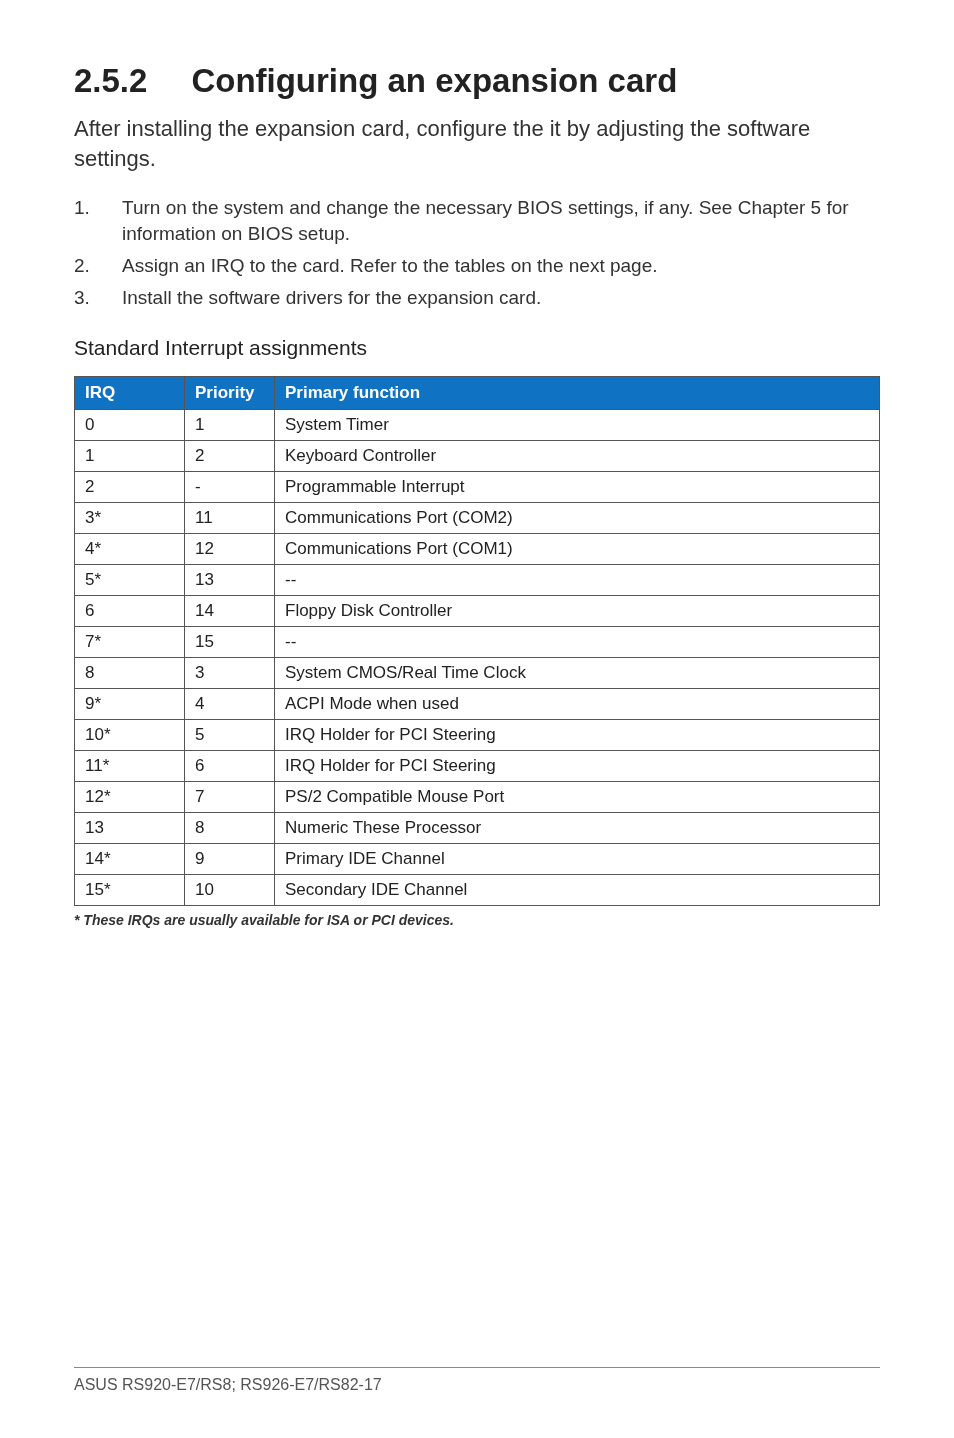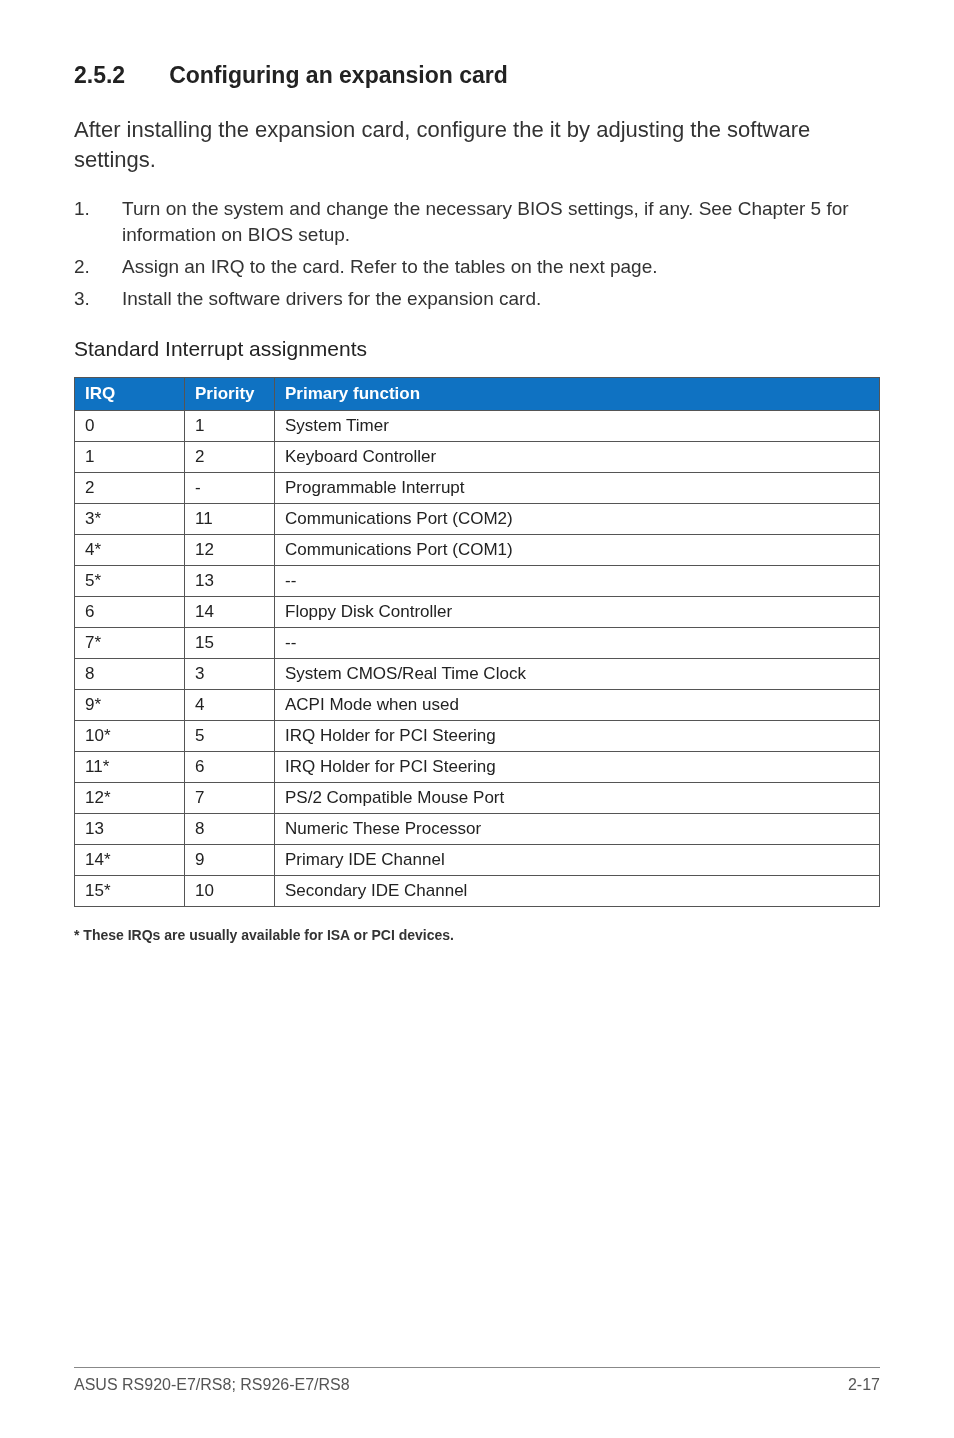--- a/index.html
+++ b/index.html
@@ -5,23 +5,23 @@
   * { box-sizing: border-box; margin: 0; padding: 0; }
   html, body { width: 954px; height: 1438px; }
   body {
     font-family: Arial, Helvetica, sans-serif;
     background: #ffffff;
     color: #222;
     padding: 62px 74px 40px 74px;
     position: relative;
   }
   .section-heading {
-    font-size: 23px;
+    font-size: 33px;
     font-weight: bold;
-    margin-bottom: 26px;
+    margin-bottom: 14px;
   }
   .section-num { display: inline-block; margin-right: 44px; }
   .intro {
     font-size: 22px;
     line-height: 1.38;
     color: #333;
     margin-bottom: 20px;
   }
   ol.steps {
     list-style: none;
@@ -60,33 +60,33 @@
   table.irq th.col-pri { width: 90px; }
   table.irq td {
     padding: 5px 10px;
     border: 1px solid #555;
     color: #222;
   }
   .footnote {
     font-size: 14px;
     font-weight: bold;
     color: #333;
-    margin-top: 20px;
+    margin-top: 6px;
+    font-style: italic;
   }
   .footer {
     position: absolute;
     left: 74px;
     right: 74px;
     bottom: 44px;
     border-top: 1px solid #888;
     padding-top: 8px;
     font-size: 16px;
     color: #555;
     display: flex;
-    justify-content: space-between;
   }
 </style>
 </head>
 <body>
 
 <h2 class="section-heading">
   <span class="section-num">2.5.2</span><span>Configuring an expansion card</span>
 </h2>
 
 <p class="intro">After installing the expansion card, configure the it by adjusting the software settings.</p>

